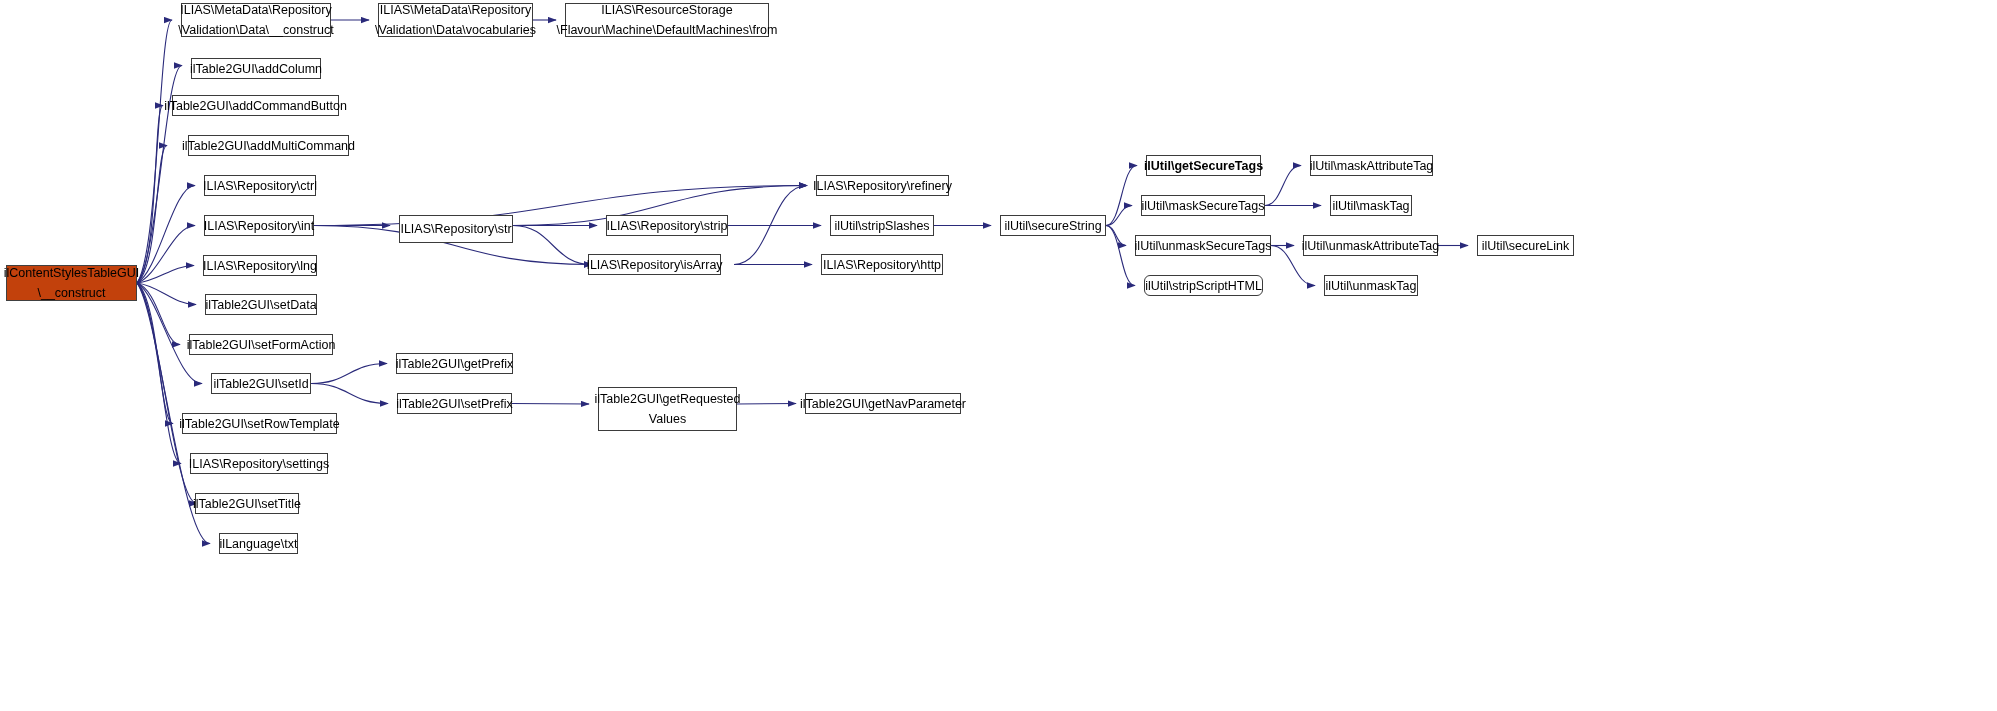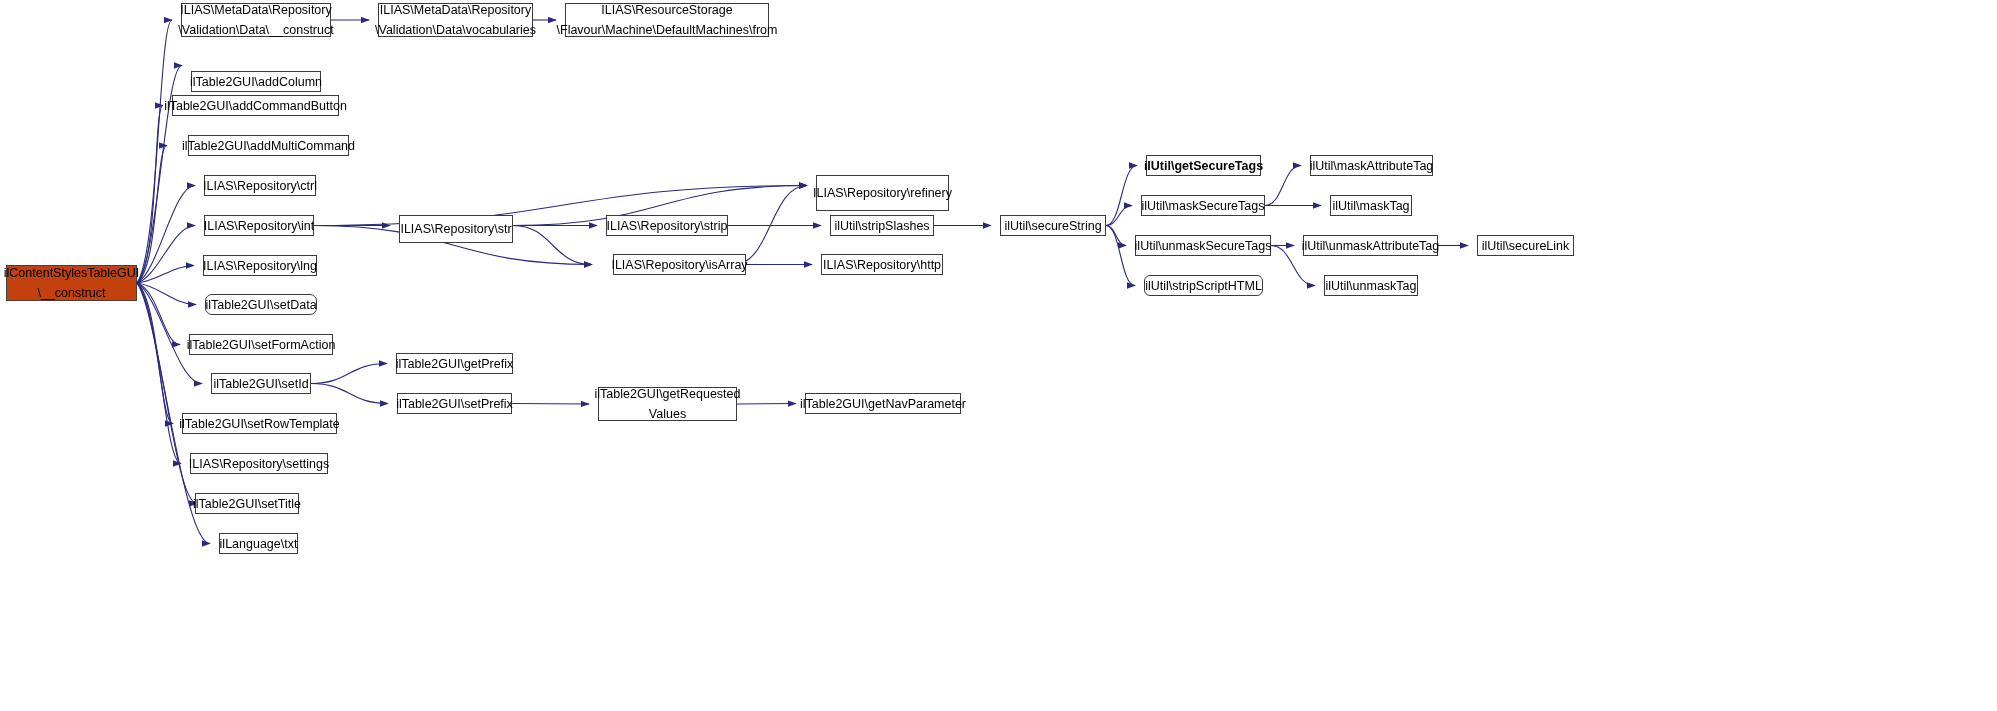--- a/index.html
+++ b/index.html
@@ -66,41 +66,41 @@
   </svg>
   <div id="node-layer">
       <div class="node root" style="left: 6px; top: 265px; width: 131px; height: 36px;">ilContentStylesTableGUI
 \__construct</div>
       <div class="node thick" style="left: 181px; top: 3px; width: 150px; height: 34px;">ILIAS\MetaData\Repository
 \Validation\Data\__construct</div>
       <div class="node thick" style="left: 378px; top: 3px; width: 155px; height: 34px;">ILIAS\MetaData\Repository
 \Validation\Data\vocabularies</div>
       <div class="node thick" style="left: 565px; top: 3px; width: 204px; height: 34px;">ILIAS\ResourceStorage
 \Flavour\Machine\DefaultMachines\from</div>
-      <div class="node thick" style="left: 191px; top: 71px; width: 130px; height: 21px;">ilTable2GUI\addColumn</div>
+      <div class="node thick" style="left: 191px; top: 58px; width: 130px; height: 21px;">ilTable2GUI\addColumn</div>
       <div class="node thick" style="left: 172px; top: 95px; width: 167px; height: 21px;">ilTable2GUI\addCommandButton</div>
       <div class="node thick" style="left: 188px; top: 135px; width: 161px; height: 21px;">ilTable2GUI\addMultiCommand</div>
       <div class="node thick" style="left: 204px; top: 175px; width: 112px; height: 21px;">ILIAS\Repository\ctrl</div>
       <div class="node thick" style="left: 204px; top: 215px; width: 110px; height: 21px;">ILIAS\Repository\int</div>
       <div class="node thick" style="left: 203px; top: 255px; width: 114px; height: 21px;">ILIAS\Repository\lng</div>
-      <div class="node thick" style="left: 205px; top: 294px; width: 112px; height: 21px; border-radius: 7px;">ilTable2GUI\setData</div>
+      <div class="node thick" style="left: 205px; top: 294px; width: 112px; height: 21px;">ilTable2GUI\setData</div>
       <div class="node thick" style="left: 189px; top: 334px; width: 144px; height: 21px;">ilTable2GUI\setFormAction</div>
       <div class="node thick" style="left: 211px; top: 373px; width: 100px; height: 21px;">ilTable2GUI\setId</div>
       <div class="node thick" style="left: 182px; top: 413px; width: 155px; height: 21px;">ilTable2GUI\setRowTemplate</div>
       <div class="node thick" style="left: 190px; top: 453px; width: 138px; height: 21px;">ILIAS\Repository\settings</div>
       <div class="node thick" style="left: 195px; top: 493px; width: 104px; height: 21px;">ilTable2GUI\setTitle</div>
       <div class="node thick" style="left: 219px; top: 533px; width: 79px; height: 21px;">ilLanguage\txt</div>
       <div class="node thick" style="left: 399px; top: 215px; width: 114px; height: 28px;">ILIAS\Repository\str</div>
       <div class="node thick" style="left: 396px; top: 353px; width: 117px; height: 21px; text-align: right;">ilTable2GUI\getPrefix</div>
       <div class="node thick" style="left: 397px; top: 393px; width: 115px; height: 21px;">ilTable2GUI\setPrefix</div>
       <div class="node thick" style="left: 606px; top: 215px; width: 122px; height: 21px;">ILIAS\Repository\strip</div>
-      <div class="node thick" style="left: 613px; top: 254px; width: 133px; height: 21px;">ILIAS\Repository\isArray</div>
-      <div class="node thick" style="left: 598px; top: 387px; width: 139px; height: 34px;">ilTable2GUI\getRequested
+      <div class="node thick" style="left: 588px; top: 254px; width: 133px; height: 21px;">ILIAS\Repository\isArray</div>
+      <div class="node thick" style="left: 598px; top: 387px; width: 139px; height: 44px;">ilTable2GUI\getRequested
 Values</div>
-      <div class="node thick" style="left: 816px; top: 175px; width: 133px; height: 36px;">ILIAS\Repository\refinery</div>
+      <div class="node thick" style="left: 816px; top: 175px; width: 133px; height: 21px;">ILIAS\Repository\refinery</div>
       <div class="node thick" style="left: 830px; top: 215px; width: 104px; height: 21px;">ilUtil\stripSlashes</div>
       <div class="node thick" style="left: 821px; top: 254px; width: 122px; height: 21px;">ILIAS\Repository\http</div>
       <div class="node thick" style="left: 805px; top: 393px; width: 156px; height: 21px;">ilTable2GUI\getNavParameter</div>
       <div class="node thick" style="left: 1000px; top: 215px; width: 106px; height: 21px;">ilUtil\secureString</div>
       <div class="node thick" style="left: 1146px; top: 155px; width: 115px; height: 21px; font-weight: bold;">ilUtil\getSecureTags</div>
       <div class="node thick" style="left: 1141px; top: 195px; width: 124px; height: 21px;">ilUtil\maskSecureTags</div>
       <div class="node thick" style="left: 1135px; top: 235px; width: 136px; height: 21px;">ilUtil\unmaskSecureTags</div>
       <div class="node thick" style="left: 1144px; top: 275px; width: 119px; height: 21px; border-radius: 6px;">ilUtil\stripScriptHTML</div>
       <div class="node thick" style="left: 1310px; top: 155px; width: 123px; height: 21px;">ilUtil\maskAttributeTag</div>
       <div class="node thick" style="left: 1330px; top: 195px; width: 82px; height: 21px;">ilUtil\maskTag</div>

